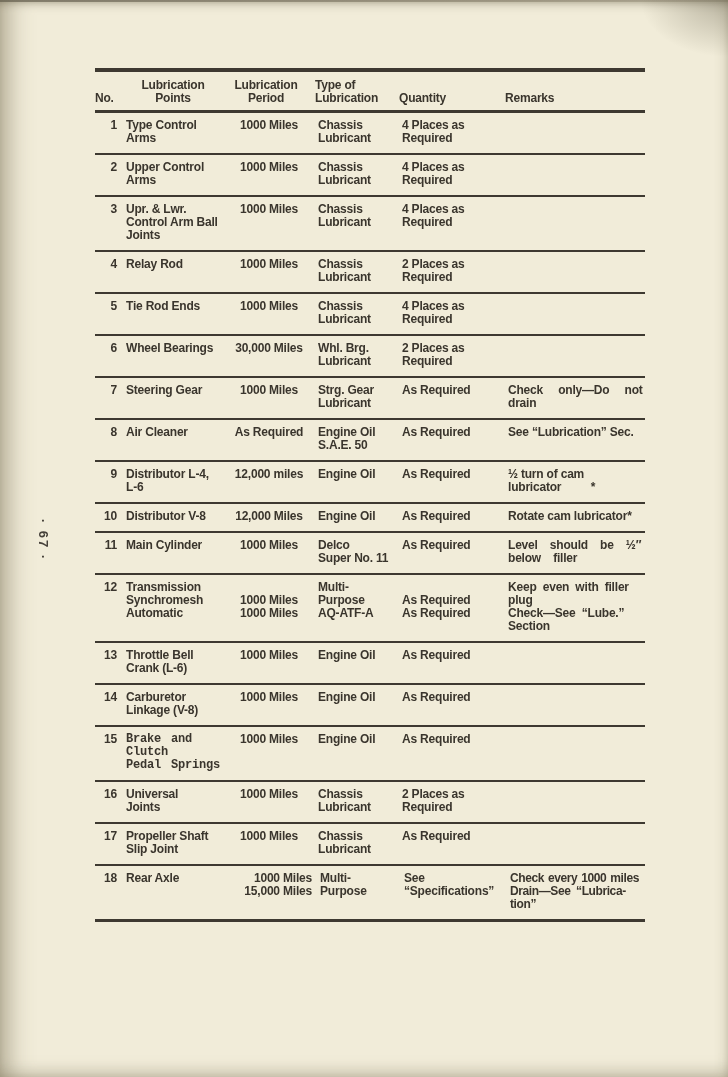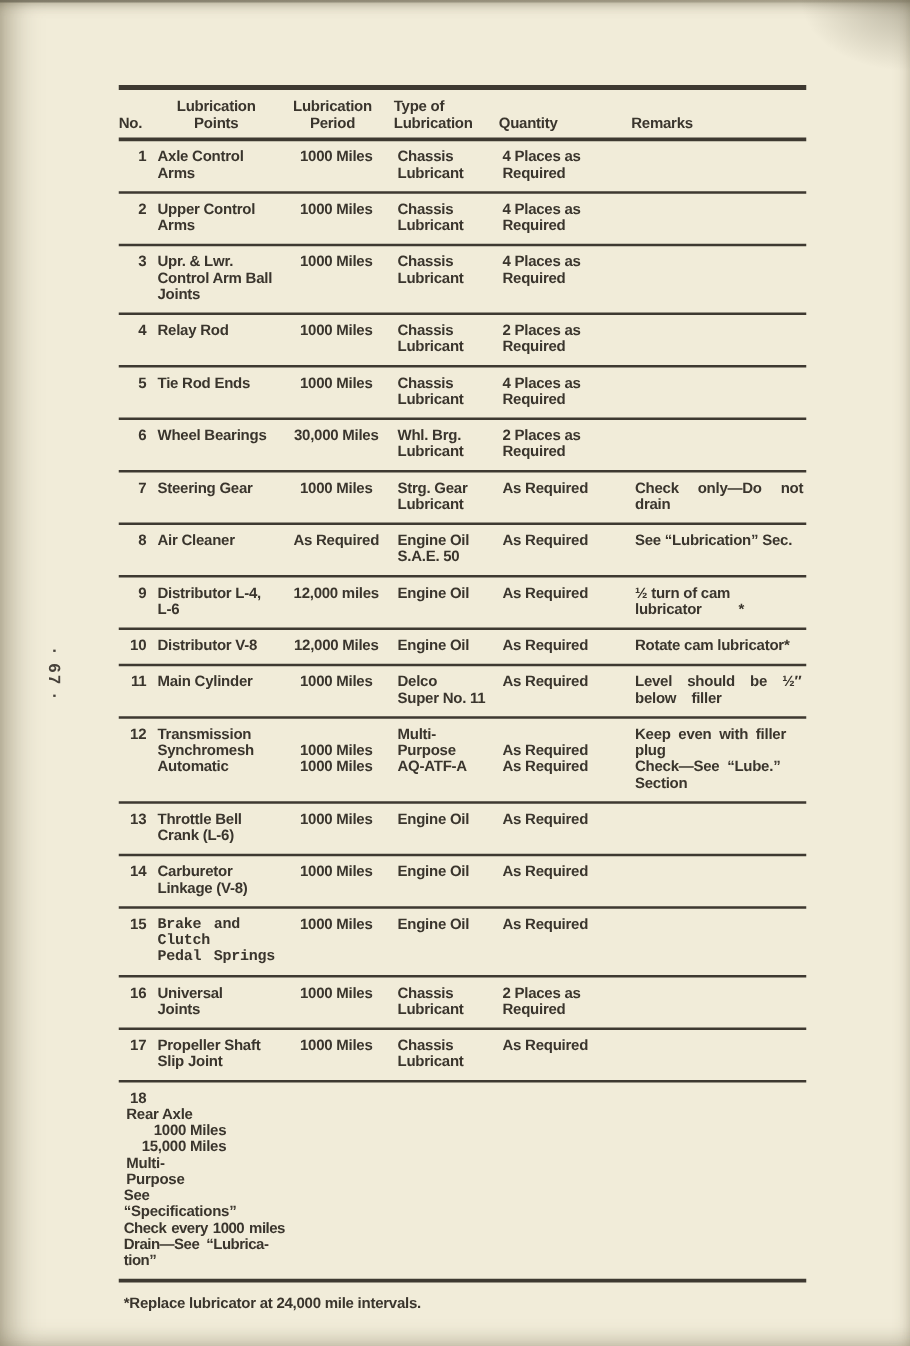--- a/index.html
+++ b/index.html
@@ -42,21 +42,21 @@
   .cell {
     font-size:12px; font-weight:bold; line-height:13px;
     letter-spacing:-0.2px; white-space:pre-line;
   }
   .t-head {
     display:flex; align-items:flex-end;
     border-top:4px solid #3e3931; border-bottom:3px solid #3e3931;
     padding:7px 0 5px;
   }
   .t-row { display:flex; border-bottom:2px solid #3e3931; padding:6px 0 8px; }
-  #rows .t-row:last-child { border-bottom-width:3px;flex-direction:column; }
+  #rows .t-row:last-child { border-bottom-width:3px; }
   .c-no      { width:22px; text-align:right; padding-right:3px; }
   .t-head .c-no { text-align:left; padding-right:0; }
   .c-points  { width:100px; margin-left:6px; }
   .c-period  { width:86px; text-align:center; }
   .c-type    { width:80px; margin-left:6px; }
   .t-head .c-type { text-align:left; }
   .c-qty     { width:102px; margin-left:4px; }
   .c-remarks { flex:1; margin-left:4px; }
   .t-head .c-points, .t-head .c-period { text-align:center; }
   .t-head .c-remarks { text-align:left; }
@@ -91,21 +91,21 @@
         <div class="cell c-period">Lubrication
 Period</div>
         <div class="cell c-type">Type of
 Lubrication</div>
         <div class="cell c-qty">Quantity</div>
         <div class="cell c-remarks">Remarks</div>
       </div>
       <div id="rows">
           <div class="t-row">
             <div class="cell c-no">1</div>
-            <div class="cell c-points">Axle Control
+            <div class="cell c-points">Type Control
 Arms</div>
             <div class="cell c-period">1000 Miles</div>
             <div class="cell c-type">Chassis
 Lubricant</div>
             <div class="cell c-qty">4 Places as
 Required</div>
             <div class="cell c-remarks"></div>
           </div>
           <div class="t-row">
             <div class="cell c-no">2</div>
@@ -283,15 +283,14 @@
 Purpose</div>
             <div class="cell c-qty">See
 “Specifications”</div>
             <div class="cell c-remarks">Check every 1000 miles
 Drain—See “Lubrica-
 tion”</div>
           </div>
         </div>
     </div>
 
-    <div class="footnote">*Replace lubricator at 24,000 mile intervals.</div>
   </div>
 </div>
 
 </body></html>

